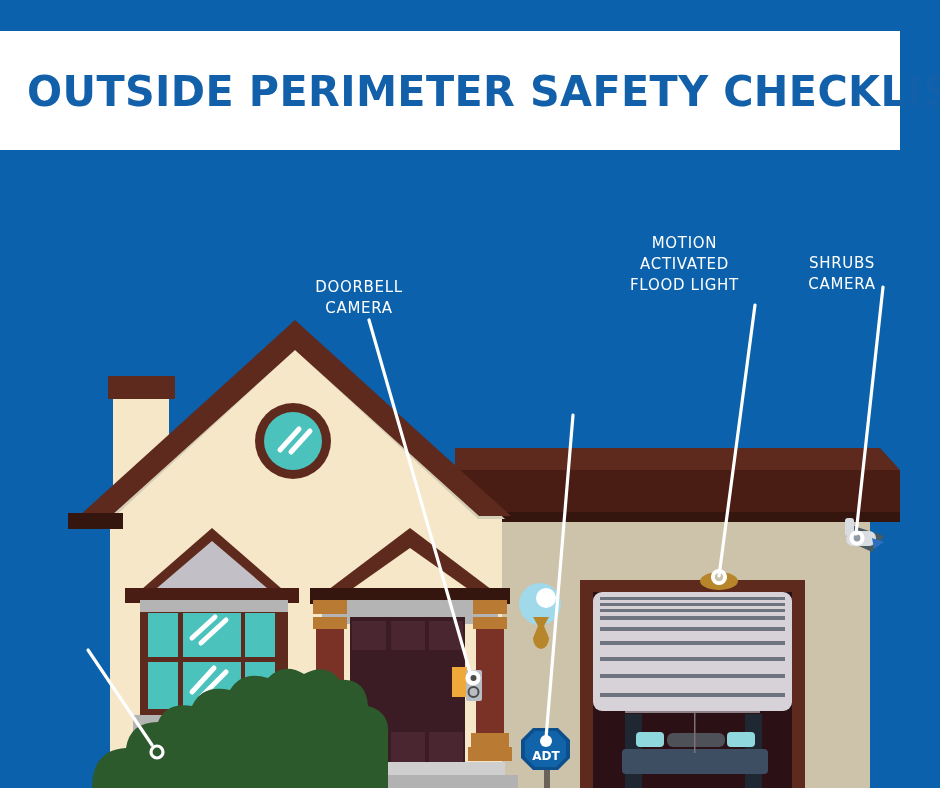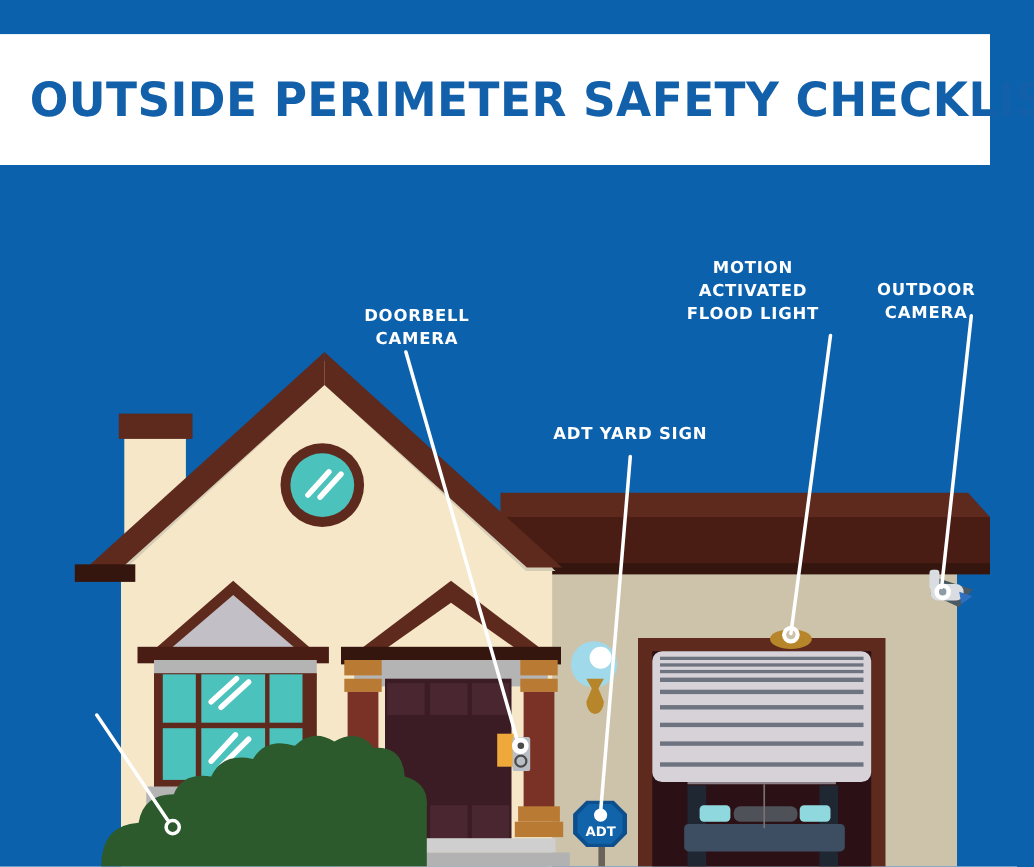--- a/index.html
+++ b/index.html
@@ -36,21 +36,21 @@
     white-space: nowrap;
     transform: scaleX(0.96);
     transform-origin: left center;
   }
 
   
   .callout {
     position: absolute;
     color: #ffffff;
     font-family: "DejaVu Sans", sans-serif;
-    font-weight: bold;
+    font-weight: normal;
     font-size: 15px;
     line-height: 21px;
     letter-spacing: 0.7px;
     text-align: center;
     white-space: pre-line;
   }
 
   
   #scene {
     position: absolute;
@@ -242,22 +242,21 @@
       <line x1="883" y1="287" x2="856" y2="534"></line>
     </g>
     <g fill="none" stroke="#ffffff" stroke-width="3.2">
       <circle cx="157" cy="752" r="6"></circle>
       <circle cx="473" cy="678" r="6"></circle>
       <circle cx="719" cy="577" r="6"></circle>
       <circle cx="857" cy="538" r="6"></circle>
     </g>
   </svg>
 
-  <div class="callout" style="left:304px; top:277px; width:150px;">DOORBELL
+  <div class="callout" style="left:284px; top:277px; width:150px;">DOORBELL
 CAMERA</div>
-  <div class="callout" style="left:498px; top:384px; width:150px;">ADT YARD SIGN</div>
   <div class="callout" style="left:607px; top:233px; width:155px;">MOTION
 ACTIVATED
 FLOOD LIGHT</div>
-  <div class="callout" style="left:772px; top:253px; width:140px;">OUTDOOR
+  <div class="callout" style="left:772px; top:253px; width:140px;">SHRUBS
 CAMERA</div>
 
 </div>
 
 </body></html>

